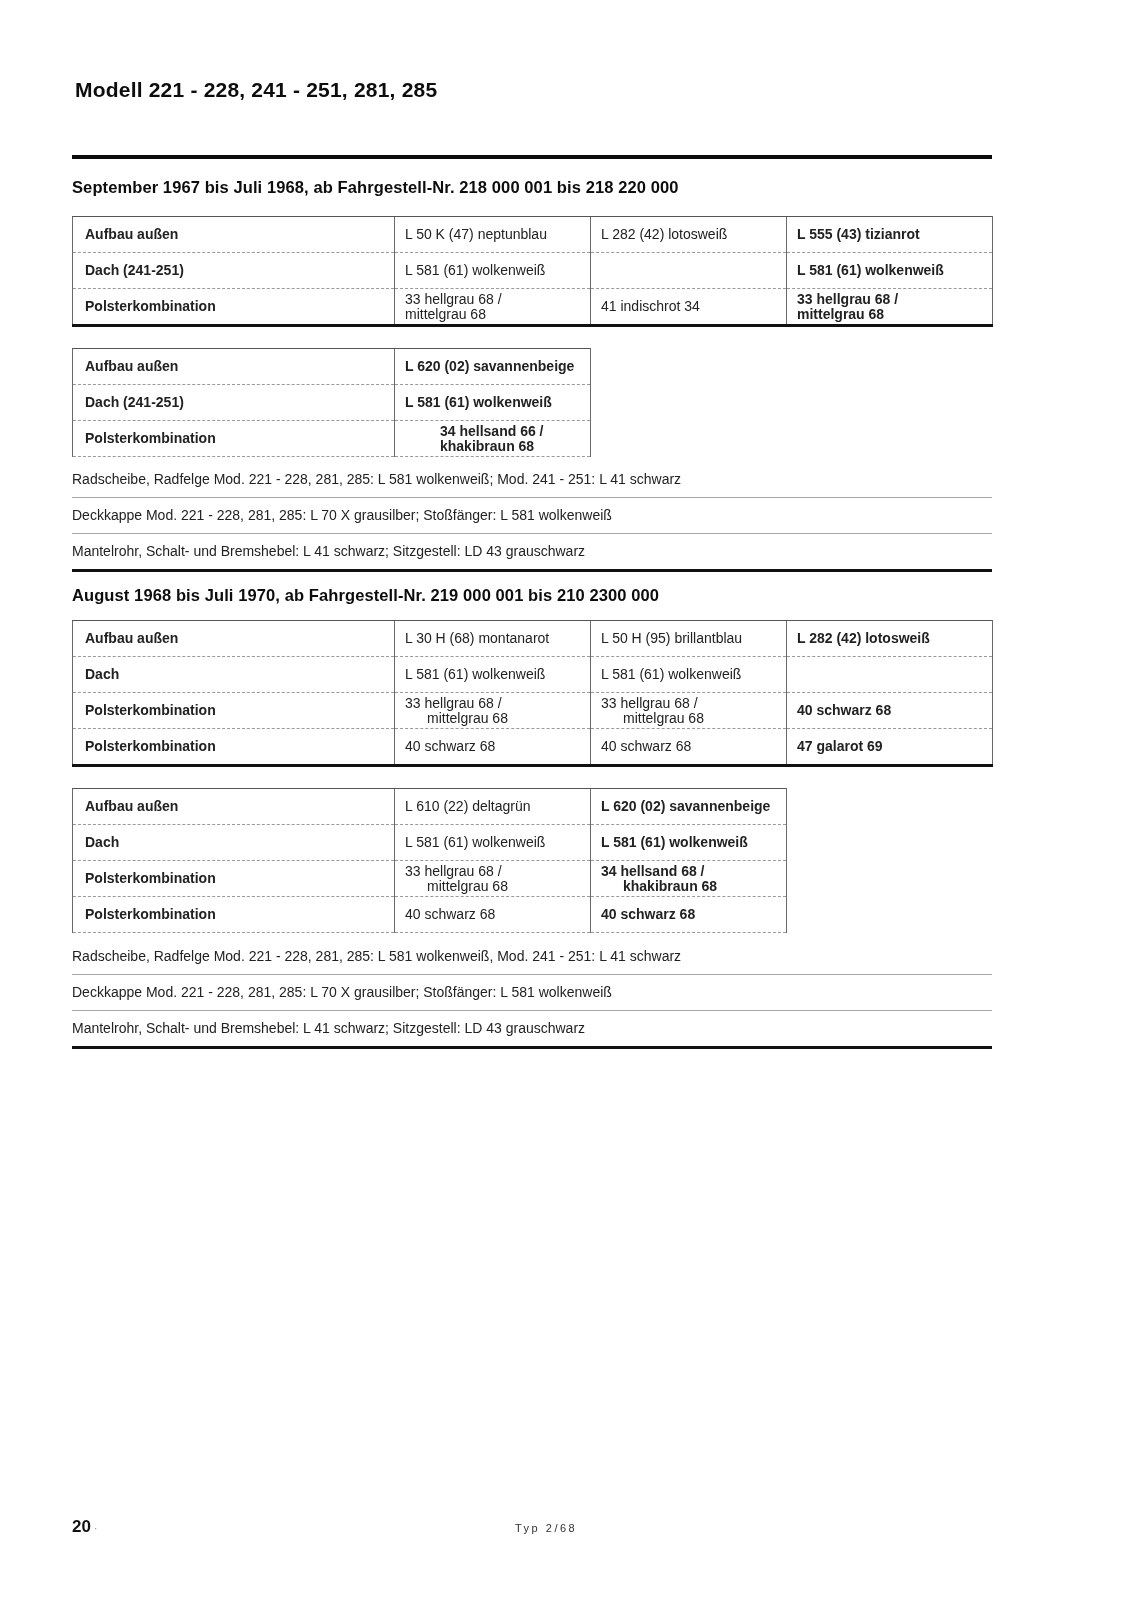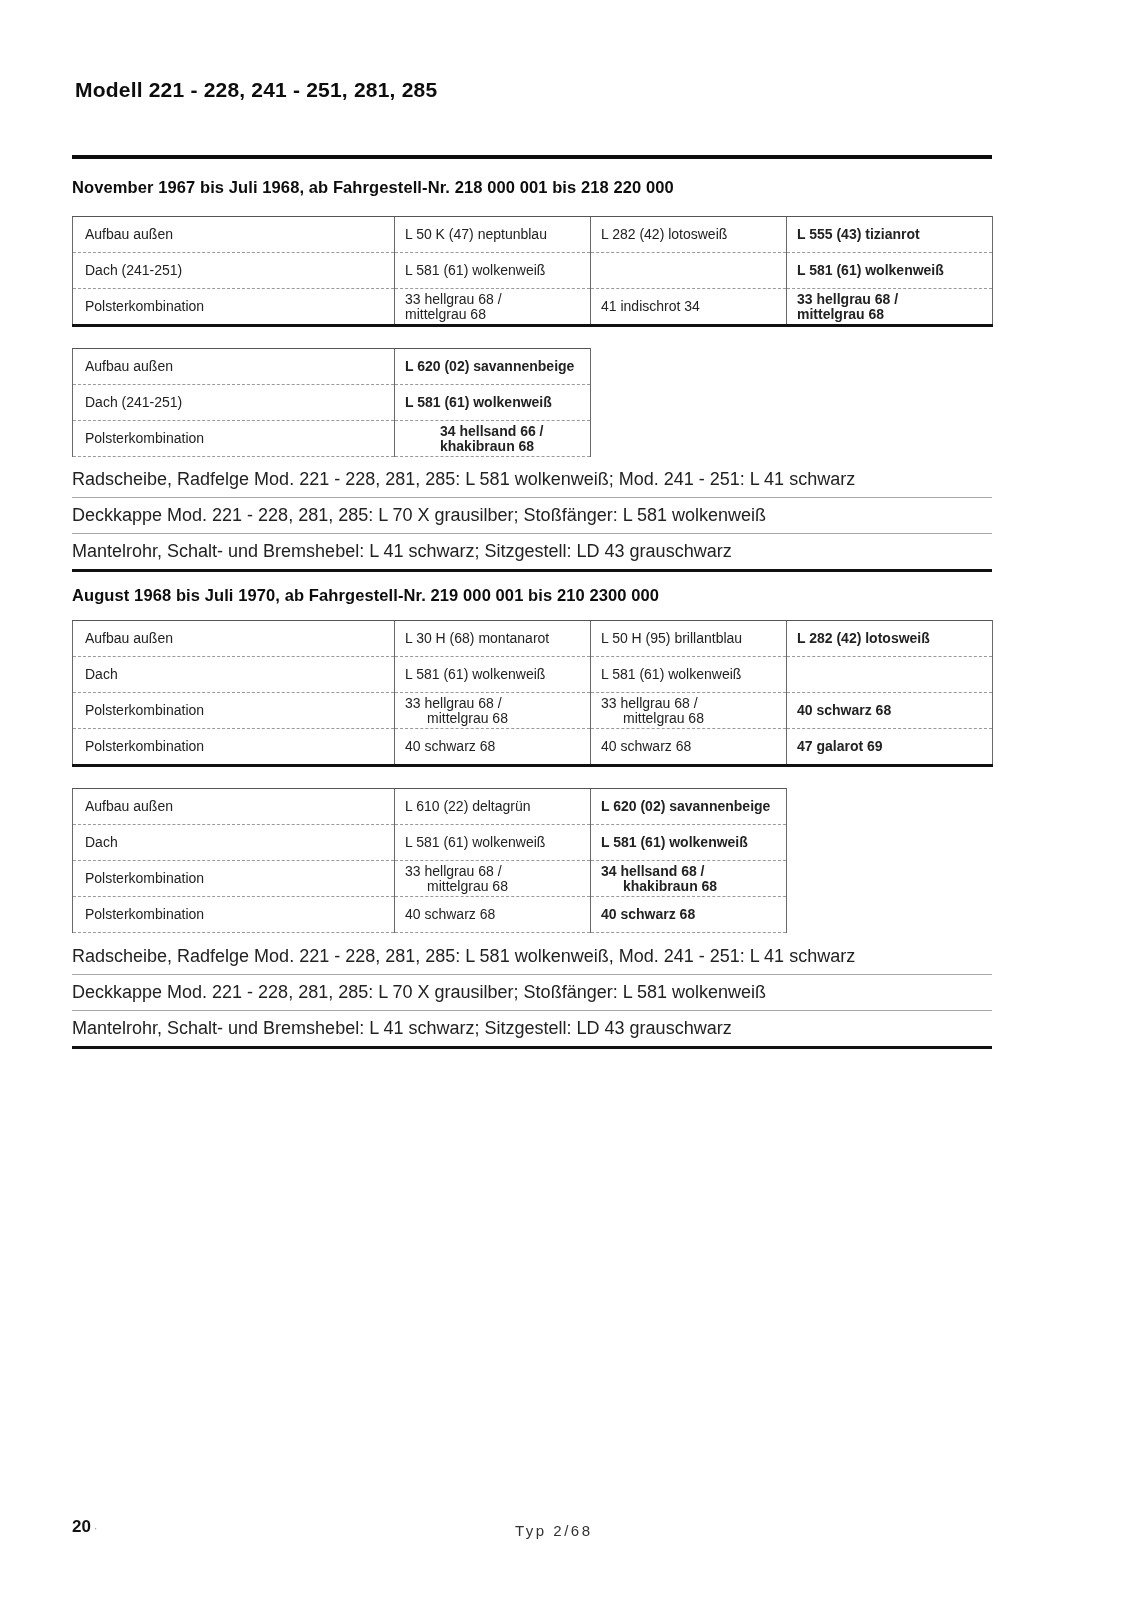--- a/index.html
+++ b/index.html
@@ -25,43 +25,43 @@
   }
   table.color-table td {
     border-top: 1px dashed #9a9a9a;
     border-left: 1px solid #6a6a6a;
     padding: 0 10px; height: 35px; vertical-align: middle; line-height: 15px;
     white-space: nowrap; overflow: hidden;
   }
   table.color-table tr:first-child td { border-top: 1px solid #555; }
   table.color-table td:last-child { border-right: 1px solid #6a6a6a; font-weight: bold; }
   table.color-table tr:last-child td { border-bottom: 3px solid #111; }
-  table.color-table td.label { padding-left: 12px; }
+  table.color-table td.label { padding-left: 12px; font-weight: bold; }
   .indent2 { padding-left: 22px; display: inline-block; }
   .note-line {
     position: absolute; left: 72px; width: 920px;
-    font-size: 18px; color: #222; height: 36px; line-height: 36px;
+    font-size: 14px; color: #222; height: 36px; line-height: 36px;
     border-bottom: 1px solid #a8a8a8; white-space: nowrap;
   }
   .note-line.last { border-bottom: 3px solid #111; }
   .footer-page {
     position: absolute; left: 72px; top: 1517px; font-weight: bold; font-size: 17px; color: #111;
   }
   .footer-page .dot { font-weight: normal; font-size: 10px; color: #888; margin-left: 3px; }
   .footer-type {
-    position: absolute; left: 515px; top: 1522px; font-size: 15px; letter-spacing: 2.5px; color: #333;
+    position: absolute; left: 515px; top: 1522px; font-size: 11px; letter-spacing: 2.5px; color: #333;
   }
 </style>
 </head>
 <body>
 
 <div class="page-title">Modell 221 - 228, 241 - 251, 281, 285</div>
 <div class="thick-rule" style="top:155px;"></div>
 
-<div class="section-heading" style="top:178px;">November 1967 bis Juli 1968, ab Fahrgestell-Nr. 218 000 001 bis 218 220 000</div>
+<div class="section-heading" style="top:178px;">September 1967 bis Juli 1968, ab Fahrgestell-Nr. 218 000 001 bis 218 220 000</div>
 
 <table class="color-table" style="left:72px; top:216px; width:920px;">
   <colgroup>
       <col style="width:322px">
       <col style="width:196px">
       <col style="width:196px">
       <col style="width:206px">
     </colgroup>
   <tbody>
       <tr>

